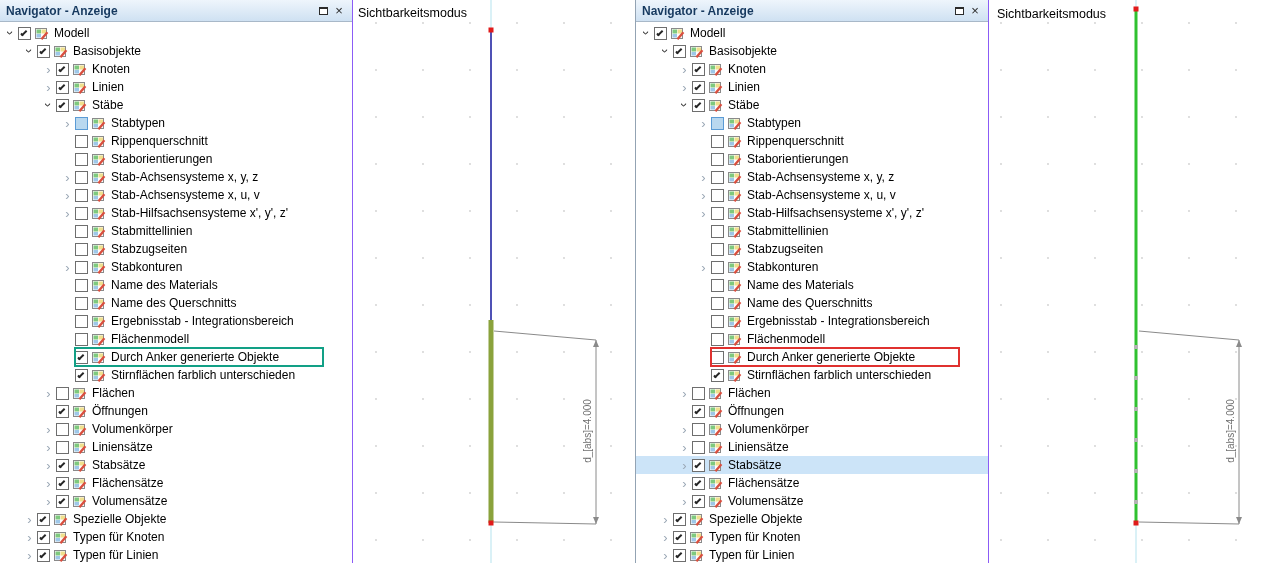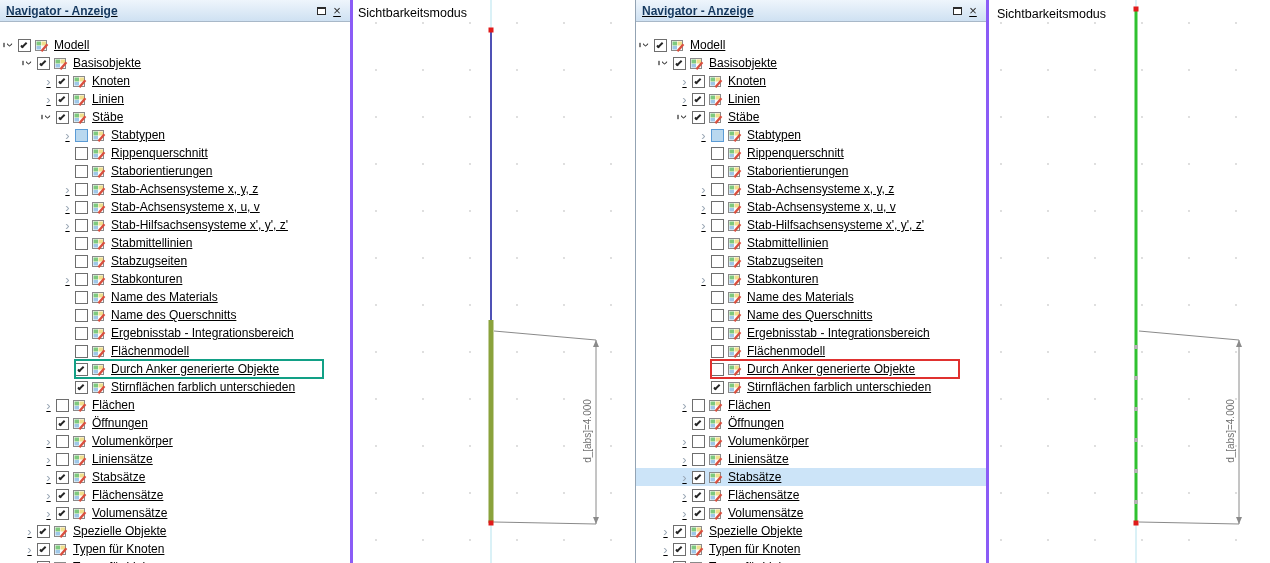--- a/index.html
+++ b/index.html
@@ -3,28 +3,28 @@
 <meta charset="utf-8">
 <style>
   * { margin:0; padding:0; box-sizing:border-box; }
   html,body { width:1270px; height:563px; overflow:hidden; }
   body { font-family:"Liberation Sans", sans-serif; background:#fff; }
   .app { display:flex; width:1270px; height:563px; }
   .half { display:flex; width:635px; height:563px; }
   .half.right { border-left:1px solid #93a3b3; }
 
   
-  .navigator { width:353px; min-width:353px; background:#fff; border-right:3px solid #8b5cf6; display:flex; flex-direction:column;text-decoration:underline; }
+  .navigator { width:353px; min-width:353px; background:#fff; border-right:1px solid #8b5cf6; display:flex; flex-direction:column; }
   .titlebar { height:22px; background:linear-gradient(#eef5fc,#cfe1f2); border-bottom:1px solid #a8b8c8; display:flex; align-items:center; padding:0 5px 0 6px; }
   .titlebar .title { flex:1; font-size:12px; font-weight:bold; color:#16395f; white-space:nowrap; }
   .tb-btn { width:16px; height:16px; display:flex; align-items:center; justify-content:center; cursor:default; color:#2b2b2b; }
   .float-shape { width:9px; height:8px; border:1px solid #2b2b2b; border-top:2px solid #2b2b2b; background:#fff; }
   .close-glyph { font-size:13px; line-height:1; color:#2b2b2b; }
 
-  .tree { flex:1; overflow:hidden; padding-top:14px; background:#fff; }
+  .tree { flex:1; overflow:hidden; padding-top:2px; background:#fff; }
   .row { height:18px; display:flex; align-items:center; font-size:12px; color:#000; white-space:nowrap; }
   .row.selected { background:#cce4f8; }
   .arrow { width:15px; min-width:15px; height:16px; display:flex; align-items:center; justify-content:center; font-size:13px; color:#9aa7b5; }
   .arrow.expanded { transform:rotate(90deg); color:#3c3c3c; }
   .arrow.none { visibility:hidden; }
   .rowbody { display:flex; align-items:center; height:18px; padding-right:3px; }
   .rowbody.hl-green { outline:2px solid #12a086; outline-offset:-1px; padding-right:42px; }
   .rowbody.hl-red { outline:2px solid #e0312f; outline-offset:-1px; padding-right:42px; }
   .cb { width:13px; min-width:13px; height:13px; border:1px solid #6e6e6e; background:#fff; margin-right:4px; display:flex; align-items:center; justify-content:center; }
   .cb.partial { background:#b9d8ef; border-color:#5b9bd5; }

